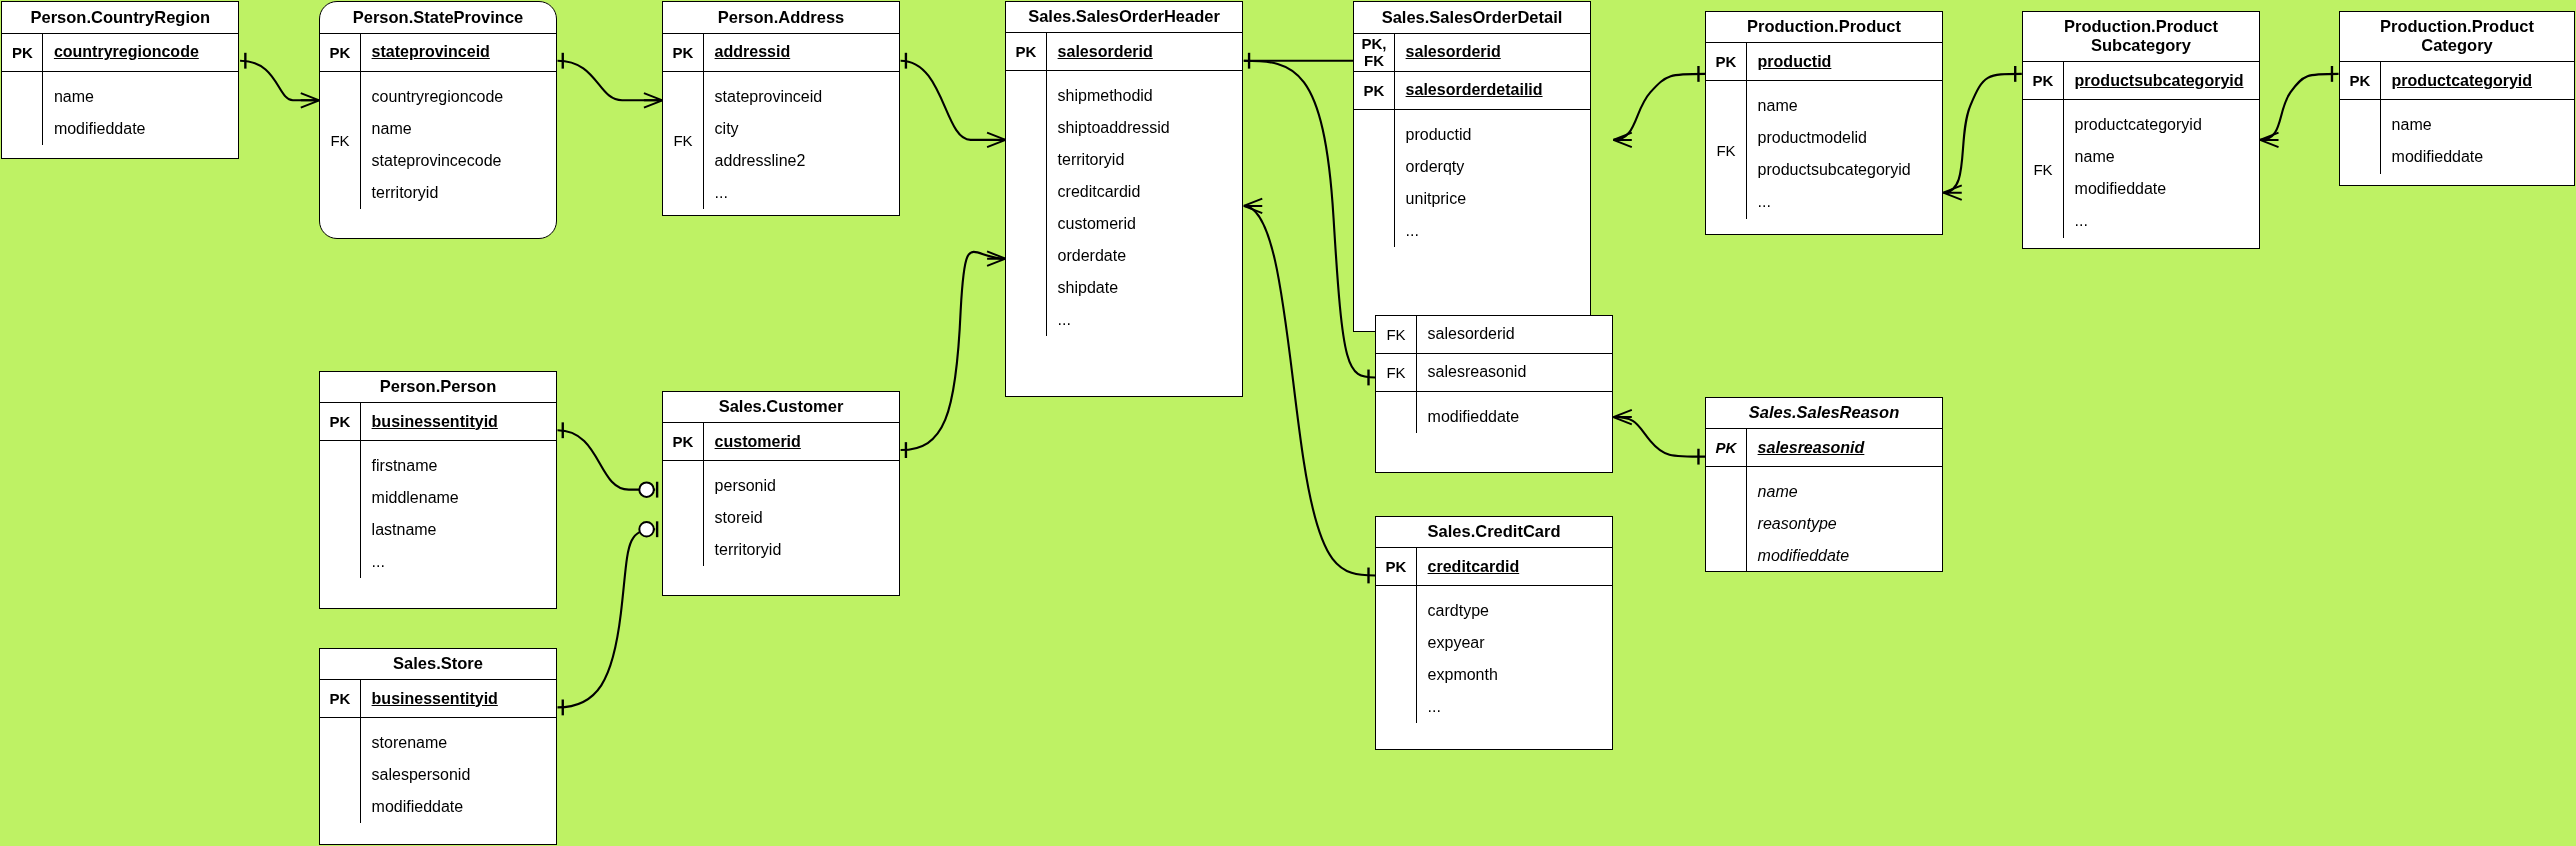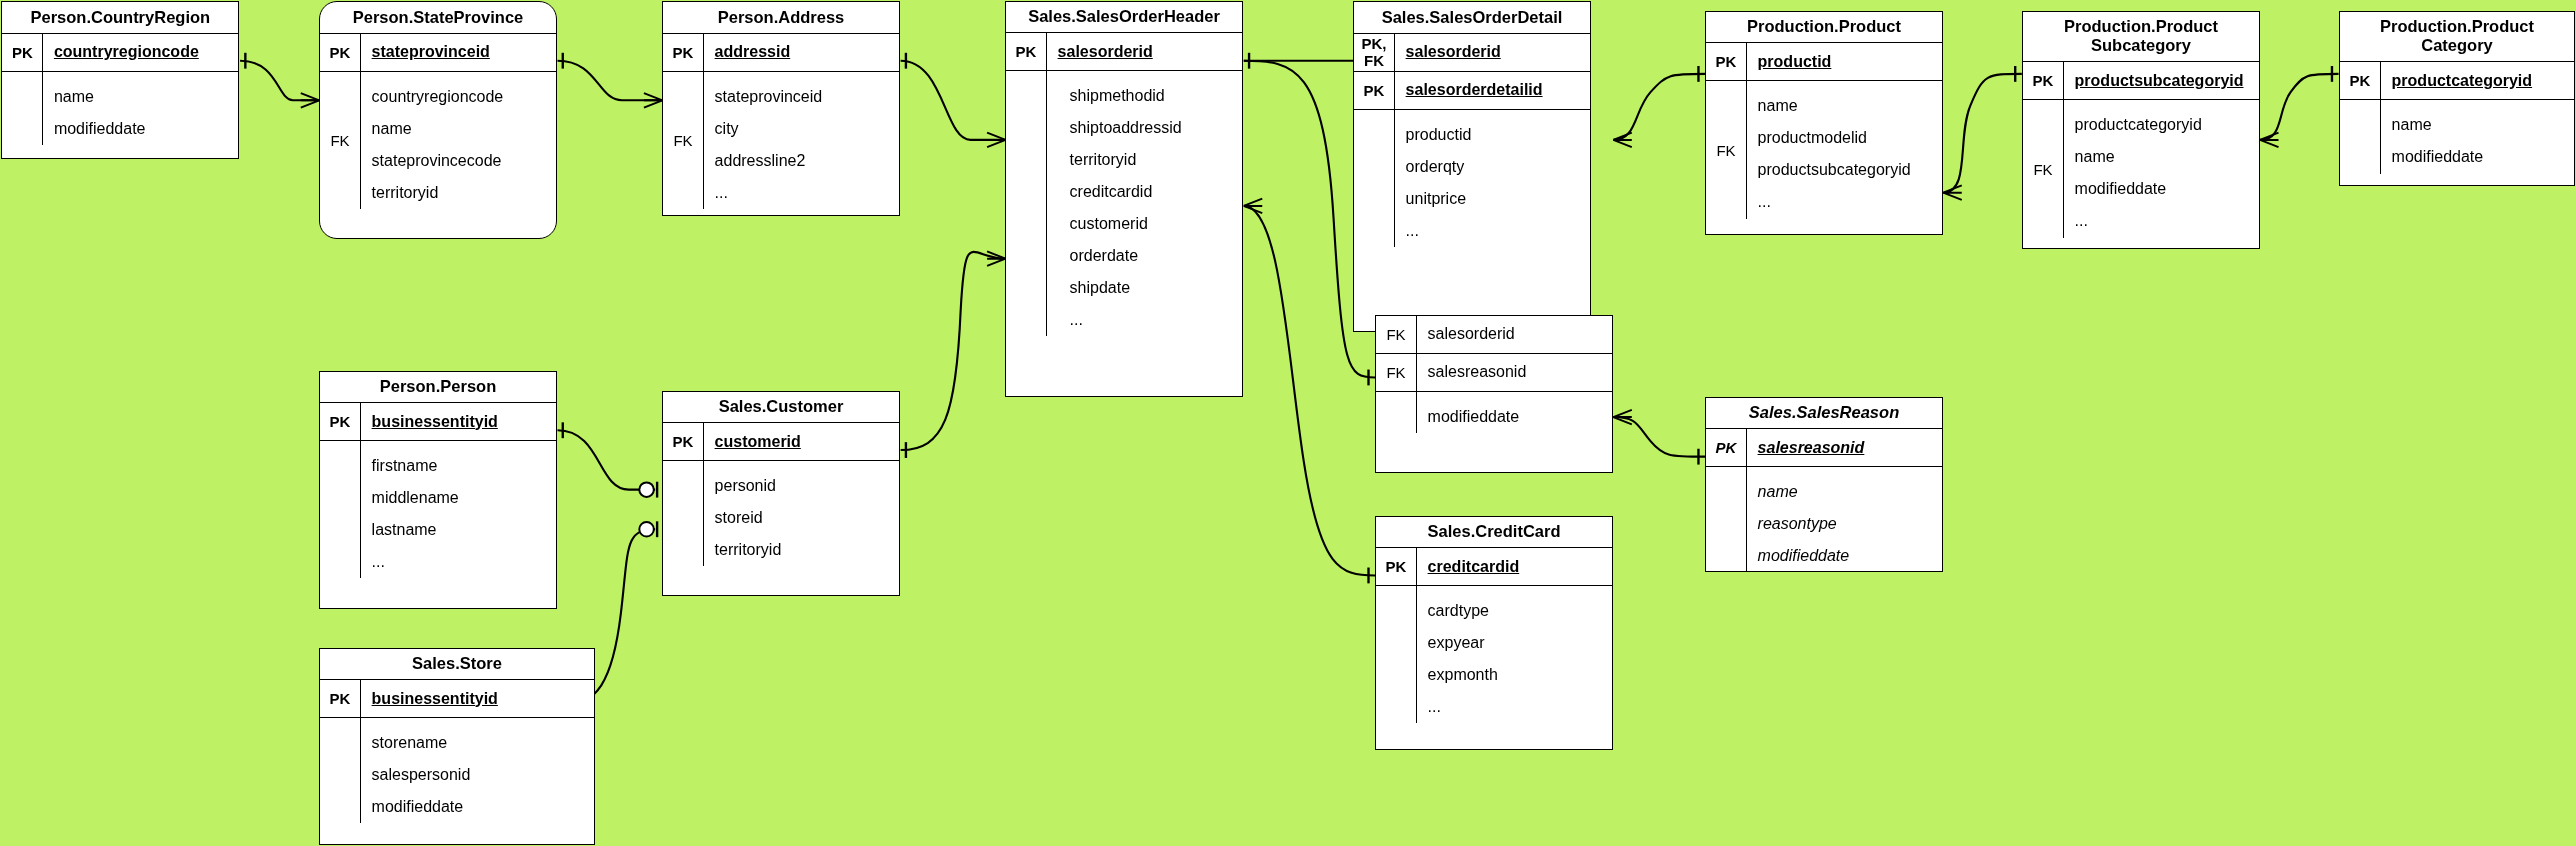--- a/index.html
+++ b/index.html
@@ -227,21 +227,21 @@
           </div>
         </div>
       </div>
       <div class="entity" style="left: 1005px; top: 1px; width: 238px; height: 396px;">
         <div class="ent-title">Sales.SalesOrderHeader</div>
         <div class="ent-rows">
           <div class="row">
             <div class="key-cell">PK</div>
             <div class="attr-cell pk">salesorderid</div>
           </div>
-          <div class="attrgroup" style="height: calc(100% + 0px); gap: 12px;">
+          <div class="attrgroup" style="height: calc(100% + 0px);">
             <div class="key-cell blank"></div>
             <div class="attrlist" style="padding-top: 9.2px;">
               <div class="attr-cell">shipmethodid</div>
               <div class="attr-cell">shiptoaddressid</div>
               <div class="attr-cell">territoryid</div>
               <div class="attr-cell">creditcardid</div>
               <div class="attr-cell">customerid</div>
               <div class="attr-cell">orderdate</div>
               <div class="attr-cell">shipdate</div>
               <div class="attr-cell">...</div>
@@ -354,21 +354,21 @@
           <div class="attrgroup" style="height: calc(100% + 0px);">
             <div class="key-cell blank"></div>
             <div class="attrlist" style="padding-top: 9.2px;">
               <div class="attr-cell">personid</div>
               <div class="attr-cell">storeid</div>
               <div class="attr-cell">territoryid</div>
             </div>
           </div>
         </div>
       </div>
-      <div class="entity" style="left: 319px; top: 648px; width: 276px; height: 197px;">
+      <div class="entity" style="left: 319px; top: 648px; width: 238px; height: 197px;">
         <div class="ent-title">Sales.Store</div>
         <div class="ent-rows">
           <div class="row">
             <div class="key-cell">PK</div>
             <div class="attr-cell pk">businessentityid</div>
           </div>
           <div class="attrgroup" style="height: calc(100% + 0px);">
             <div class="key-cell blank"></div>
             <div class="attrlist" style="padding-top: 9.2px;">
               <div class="attr-cell">storename</div>

